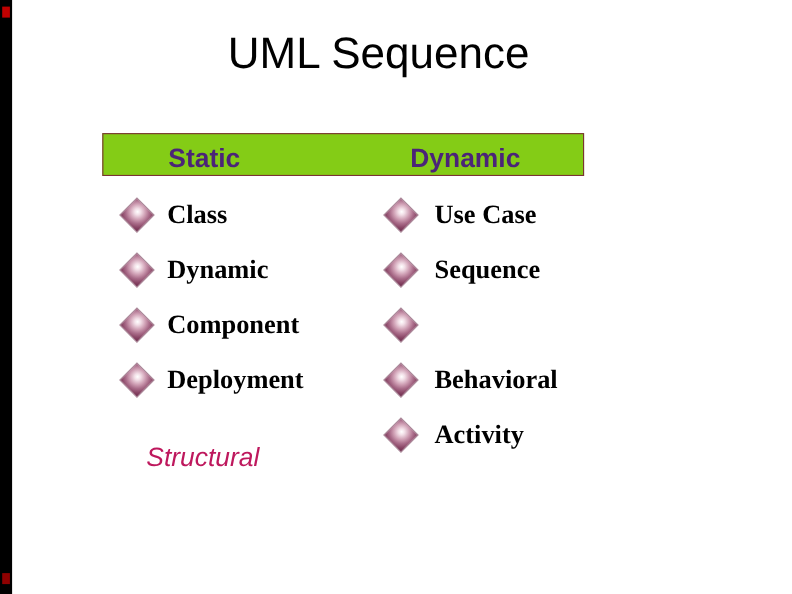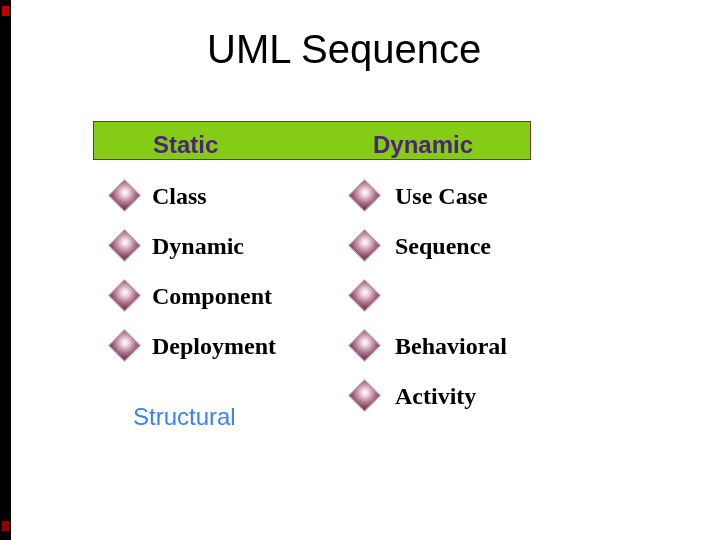--- a/index.html
+++ b/index.html
@@ -87,22 +87,23 @@
     line-height: 30px;
     white-space: nowrap;
   }
   .col-left .item-label { margin-left: 12px; }
   .col-right .item-label { margin-left: 15px; }
 
   .footer-label {
     position: absolute;
     font-size: 24px;
     line-height: 1;
-    color: #3b82f6;
+    color: #be185d;
     white-space: nowrap;
+    font-style: italic;
   }
   .footer-label.structural { left: 133px; top: 405px; }
   .footer-label.behavioral { left: 423px; top: 443px; }
 </style>
 </head>
 <body>
 
 <div class="slide">
 
   <div class="edge-strip">

